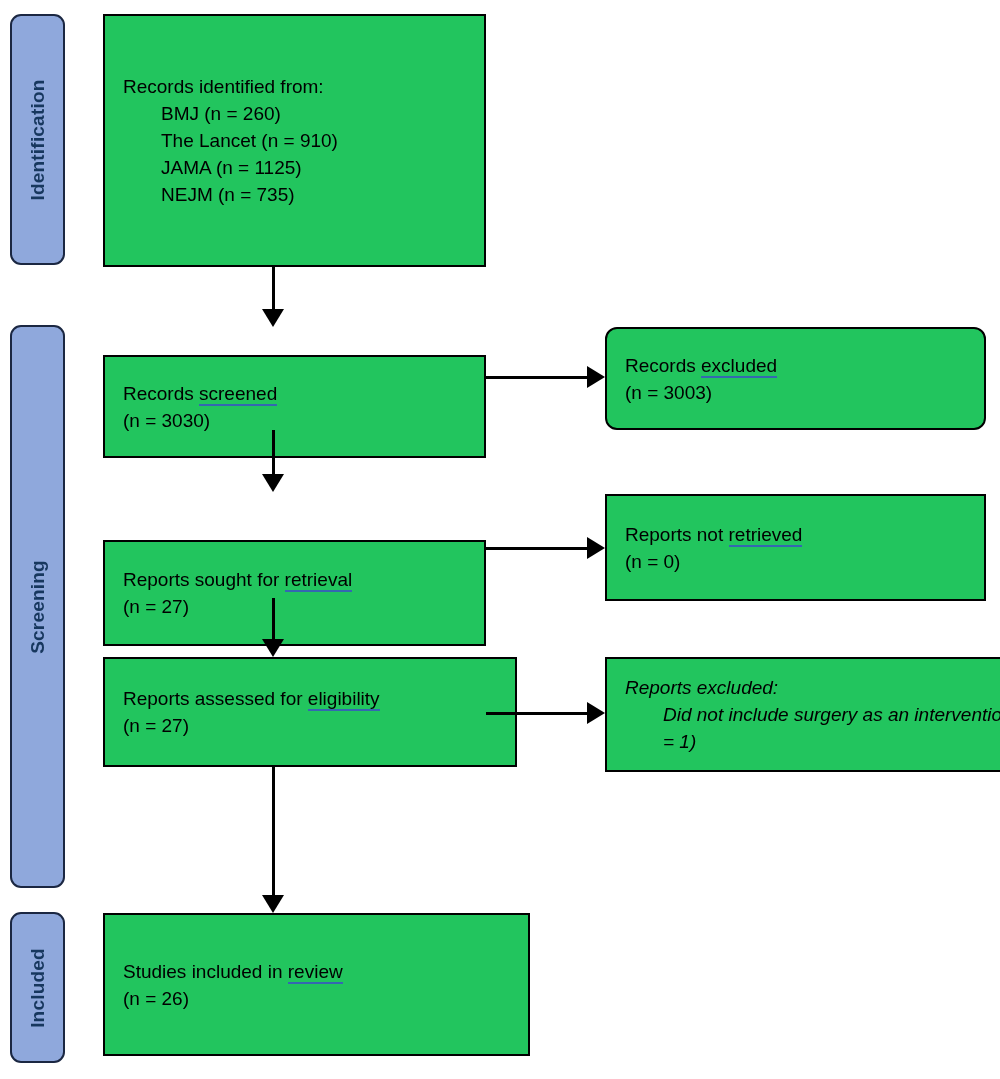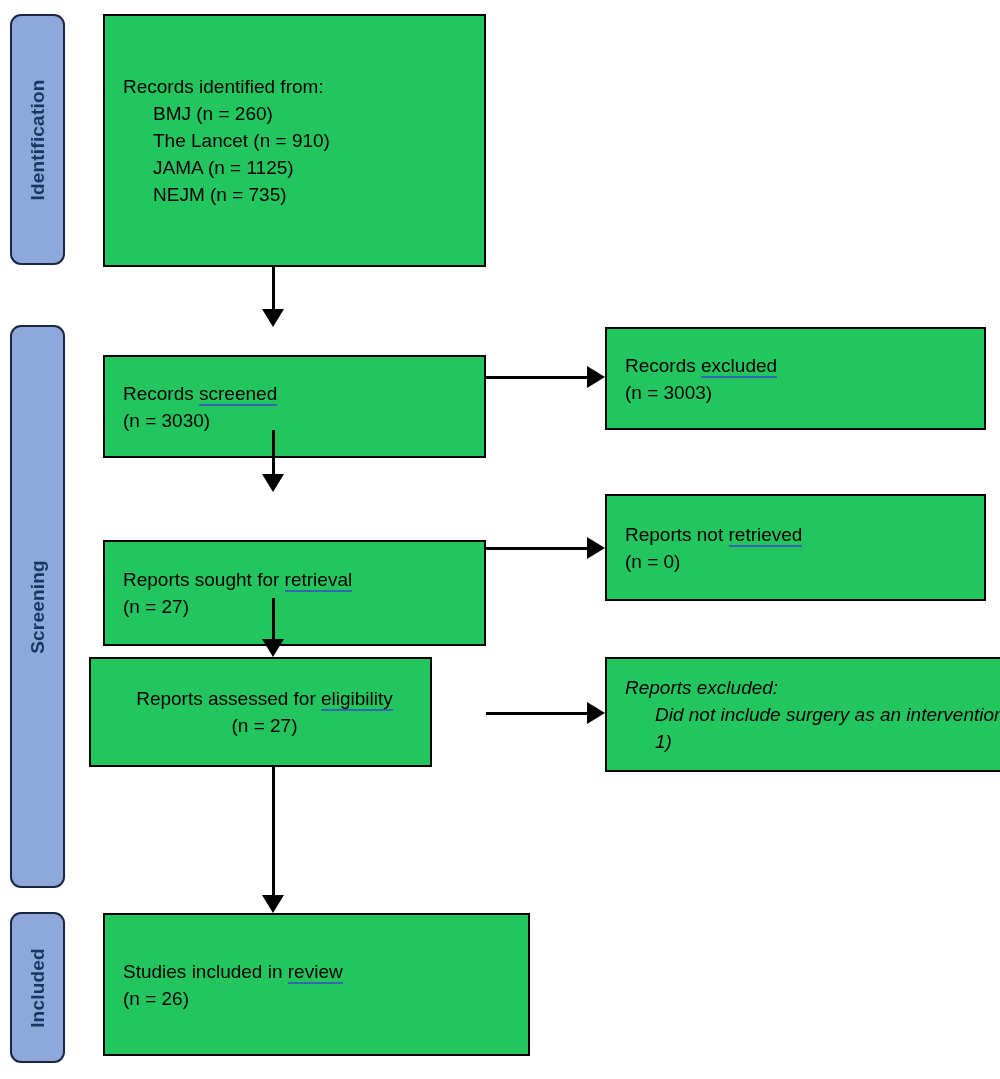--- a/index.html
+++ b/index.html
@@ -48,27 +48,27 @@
     border: 2px solid var(--c-box_border, #000000);
     box-sizing: border-box;
     display: flex;
     flex-direction: column;
     justify-content: center;
     padding-left: 18px;
     padding-right: 10px;
     font-size: 19px;
     line-height: 27px;
   }
-  .box .indent { margin-left: 30px; }
+  .box .indent { margin-left: 38px; }
   .box-identified       { left: 103px; top: 14px;  width: 383px; height: 253px; }
   .box-screened         { left: 103px; top: 327px; width: 383px; height: 103px; margin-top: 28px; }
-  .box-records-excluded { left: 605px; top: 327px; width: 381px; height: 103px; }
+  .box-records-excluded { left: 605px; top: 327px; width: 381px; height: 103px; border-radius: 12px; }
   .box-sought           { left: 103px; top: 492px; width: 383px; height: 106px; margin-top: 48px; }
   .box-not-retrieved    { left: 605px; top: 494px; width: 381px; height: 107px; }
-  .box-assessed         { left: 89px; top: 657px; width: 343px; height: 110px; align-items: center; }
+  .box-assessed         { left: 103px; top: 657px; width: 414px; height: 110px; }
   .box-reports-excluded { left: 605px; top: 657px; width: 457px; height: 115px; font-style: italic; }
   .box-included-studies { left: 103px; top: 913px; width: 427px; height: 143px; }
 
   .link {
     color: var(--c-box_text, #000000);
     border-bottom: 2px solid var(--c-link_underline, #3567b1);
     cursor: pointer;
   }
 
   

